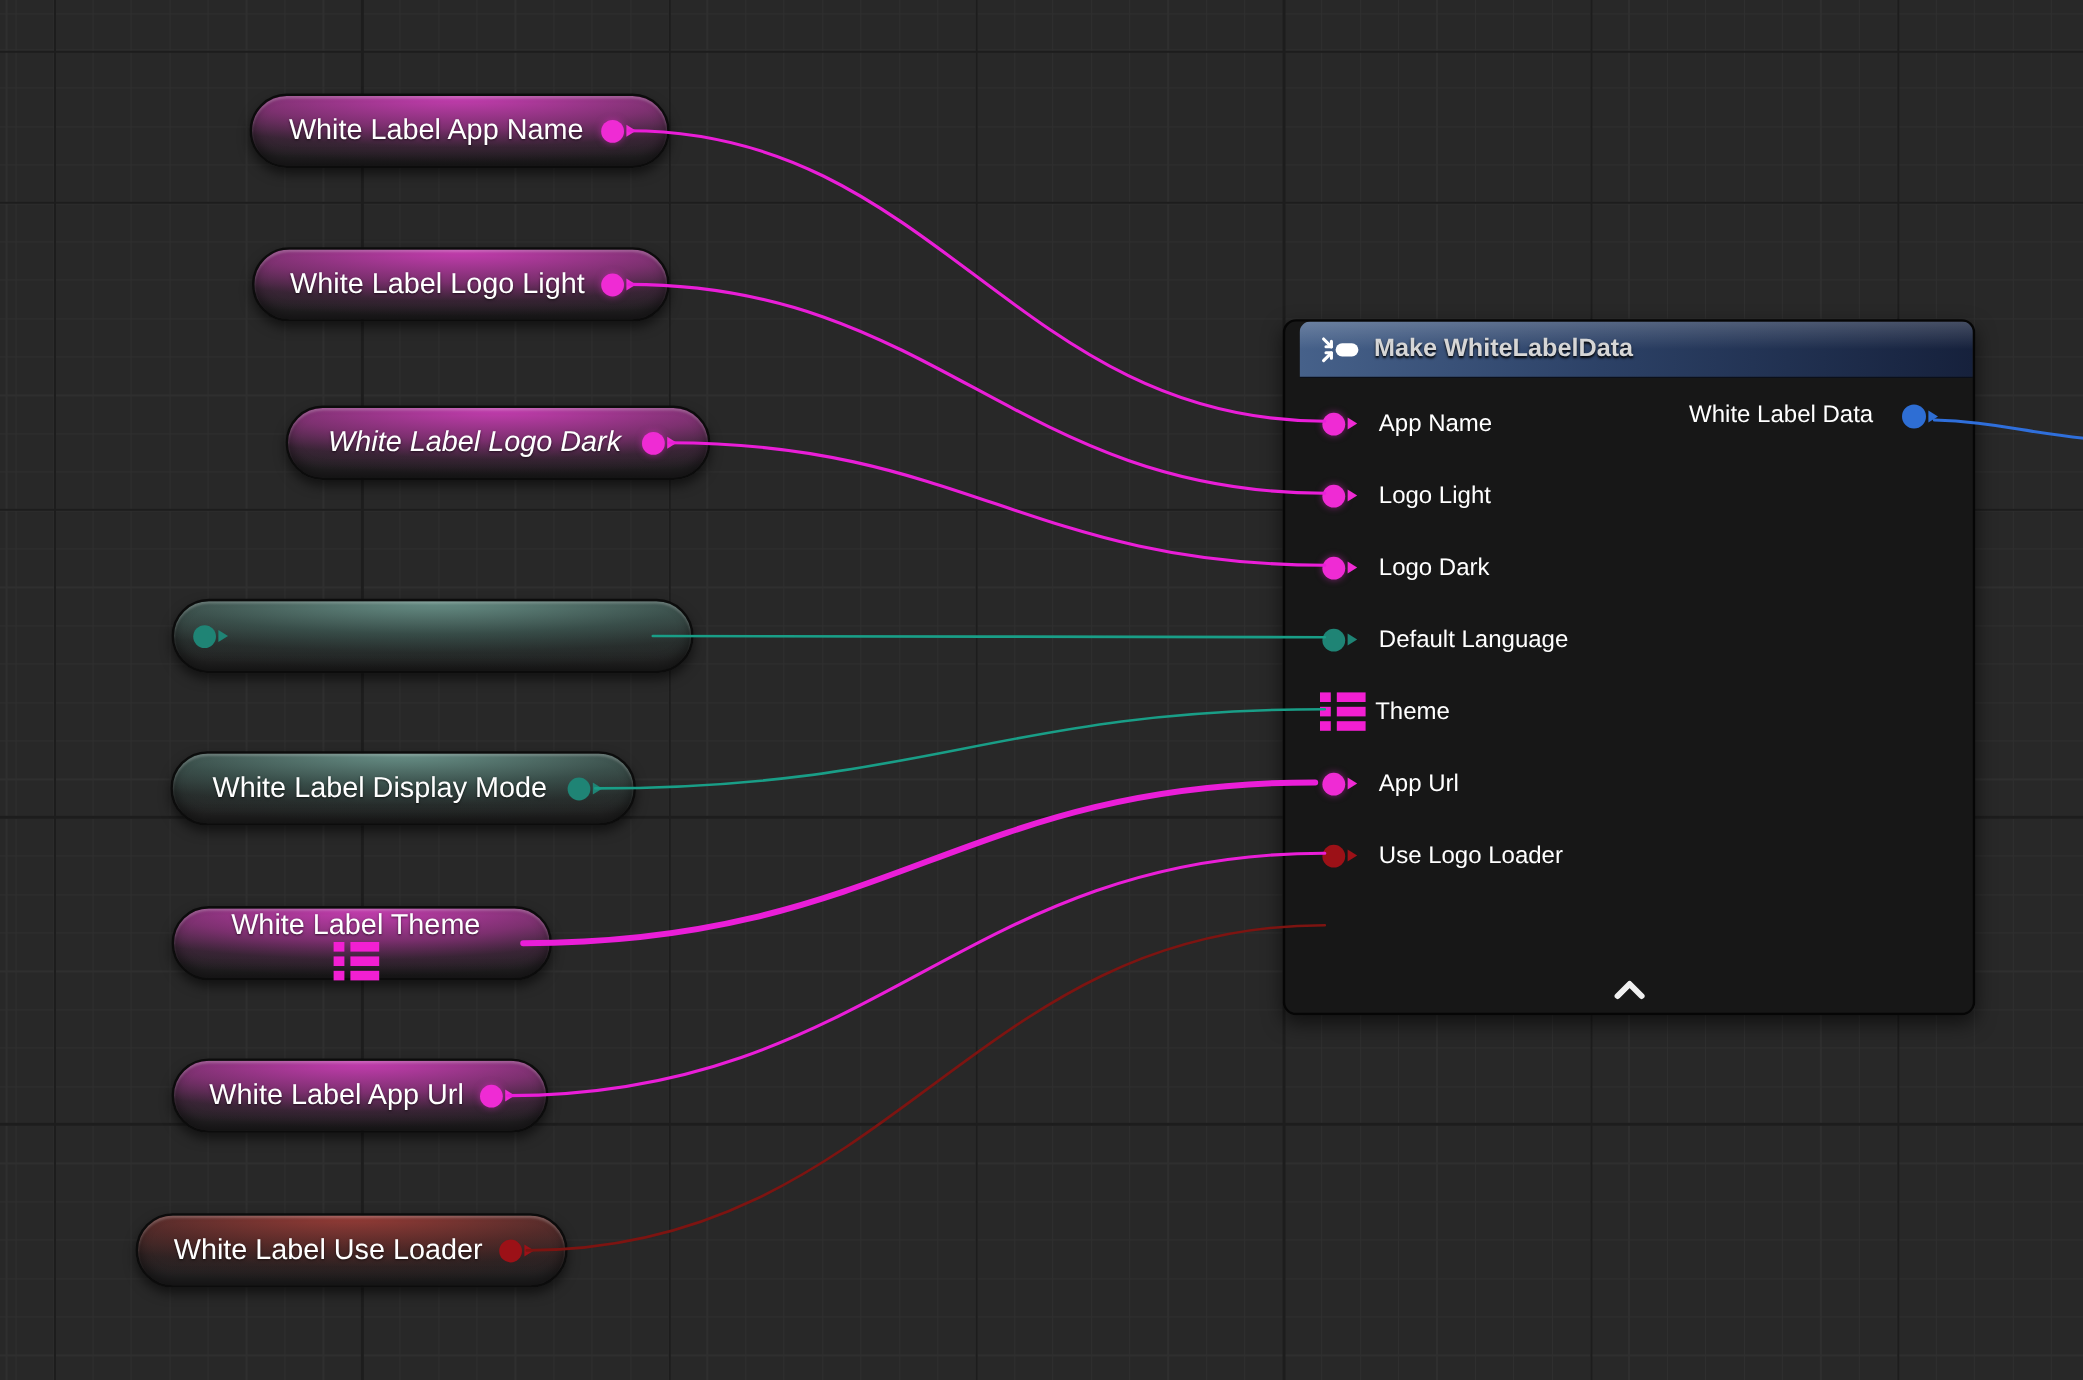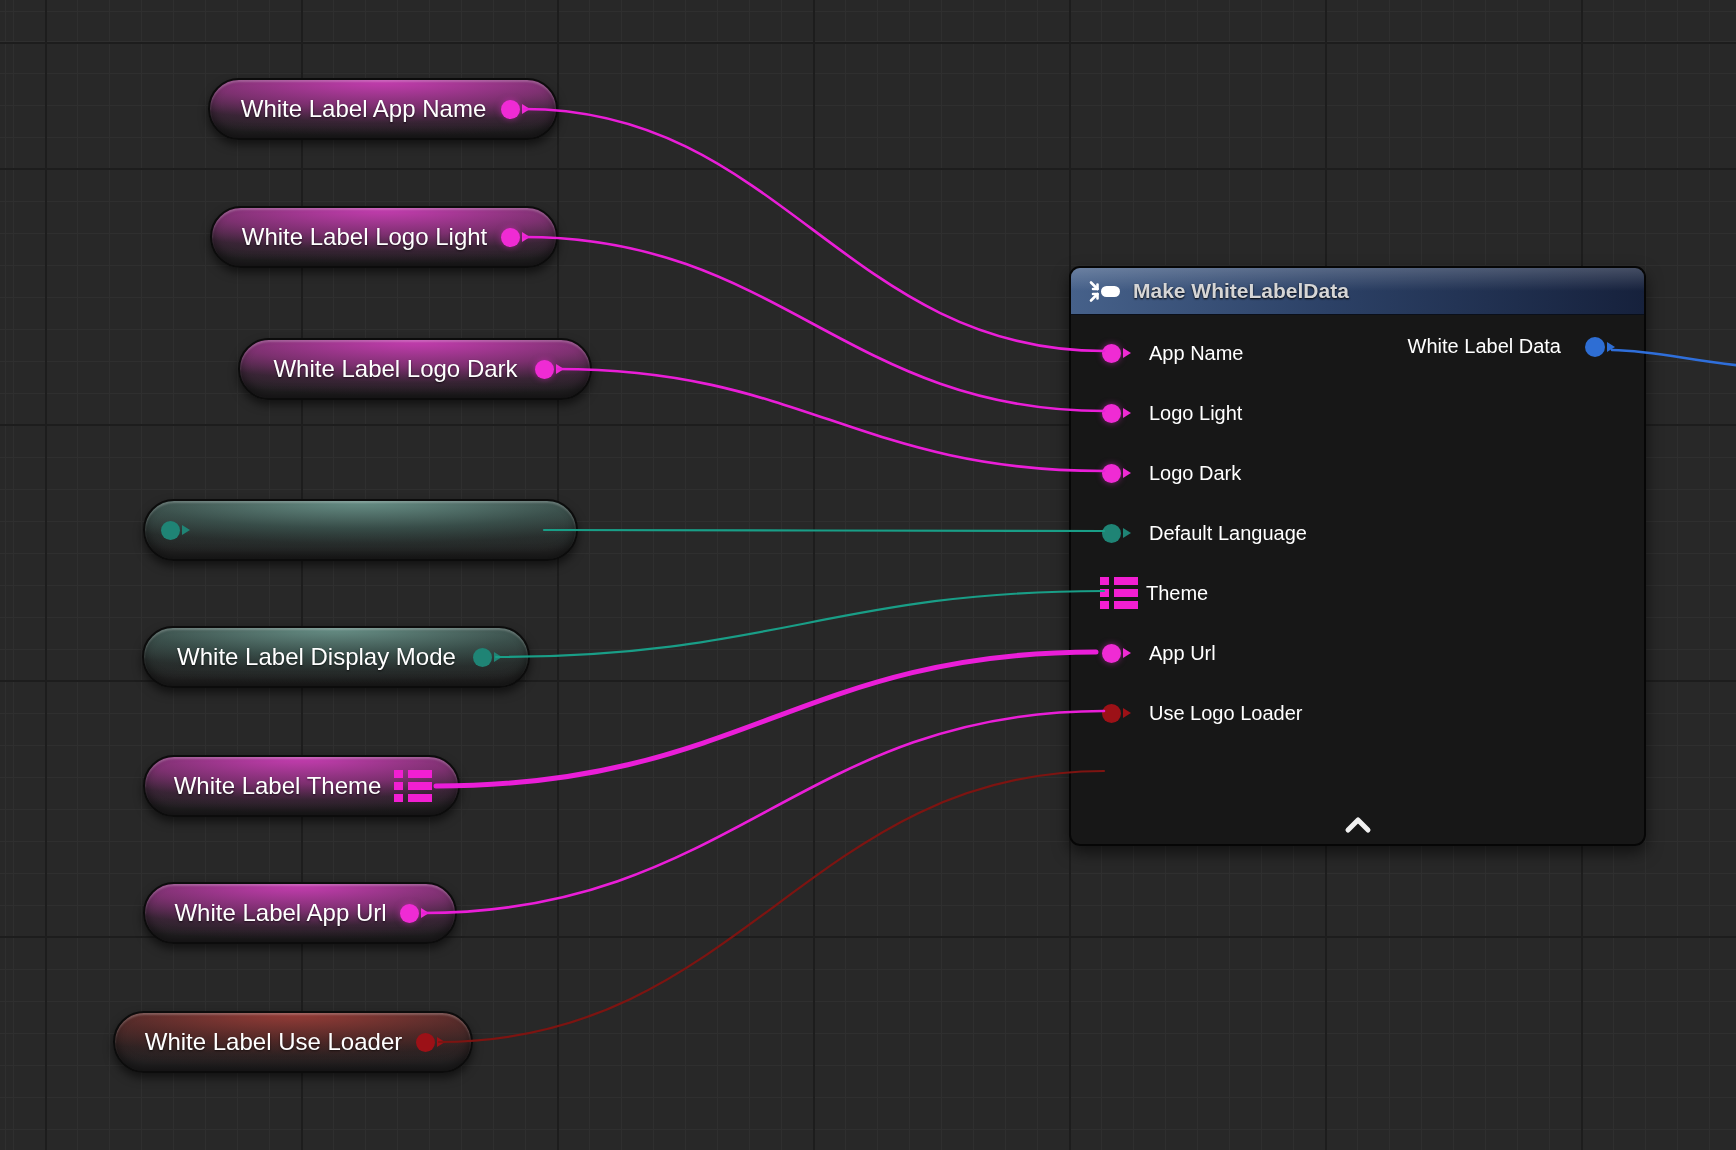--- a/index.html
+++ b/index.html
@@ -45,21 +45,21 @@
   
   .struct-icon{display:grid;grid-template-columns:9px 24px;grid-auto-rows:8px;gap:4px 5px;flex:0 0 auto;}
   .struct-icon span{background:#f21fd2;display:block;}
   
   #make-node{
     position:absolute;left:1069px;top:266px;width:577px;height:580px;z-index:4;
     background:rgba(23,23,23,.97);border:2px solid #060606;border-radius:11px;
     box-sizing:border-box;box-shadow:0 7px 16px rgba(0,0,0,.55);
   }
   #make-header{
-    position:absolute;left:0;top:0;right:0;height:46px;border-radius:9px 9px 0 0;
+    position:absolute;left:12px;top:0;right:0;height:46px;border-radius:9px 9px 0 0;
     display:flex;align-items:center;
     background:
       linear-gradient(180deg,rgba(255,255,255,.20) 0%,rgba(255,255,255,0) 50%),
       linear-gradient(90deg,#46618a 0%,#2c4166 45%,#16213c 100%);
     border-bottom:1px solid #0a0f1a;
   }
   #make-header .hicon{margin-left:18px;flex:0 0 auto;display:flex;}
   #make-header .htitle{margin-left:10px;color:#d6d6d6;font-size:21px;font-weight:bold;text-shadow:0 1px 2px #000;white-space:nowrap;}
   #make-rows{position:absolute;left:0;top:55px;right:0;}
   .mrow{height:60px;display:flex;align-items:center;padding-left:31px;}
@@ -87,21 +87,21 @@
   </div>
 
   <div class="gnode g-pink" style="left:210px;top:206px;width:348px;">
     <span class="glabel">White Label Logo Light</span>
     <span class="pin c-string">
         <span class="dot"></span>
         <span class="tri"></span>
       </span>
   </div>
 
-  <div class="gnode g-pink" style="left:238px;top:338px;width:354px;">
+  <div class="gnode g-pink" style="left:238px;top:338px;width:354px;font-style:italic;">
     <span class="glabel">White Label Logo Dark</span>
     <span class="pin c-string">
         <span class="dot"></span>
         <span class="tri"></span>
       </span>
   </div>
 
   <div class="gnode g-teal" style="left:143px;top:499px;width:435px;">
     <span class="pin c-lang">
         <span class="dot"></span>
@@ -110,21 +110,21 @@
   </div>
 
   <div class="gnode g-teal" style="left:142px;top:626px;width:388px;">
     <span class="glabel">White Label Display Mode</span>
     <span class="pin c-lang">
         <span class="dot"></span>
         <span class="tri"></span>
       </span>
   </div>
 
-  <div class="gnode g-pink" style="left:143px;top:755px;width:317px;padding-right:26px;">
+  <div class="gnode g-pink" style="left:143px;top:755px;width:317px;padding-right:26px;flex-direction:column;">
     <span class="glabel">White Label Theme</span>
     <span class="struct-icon">
         <span></span>
         <span></span>
         <span></span>
         <span></span>
         <span></span>
         <span></span>
       </span>
   </div>

